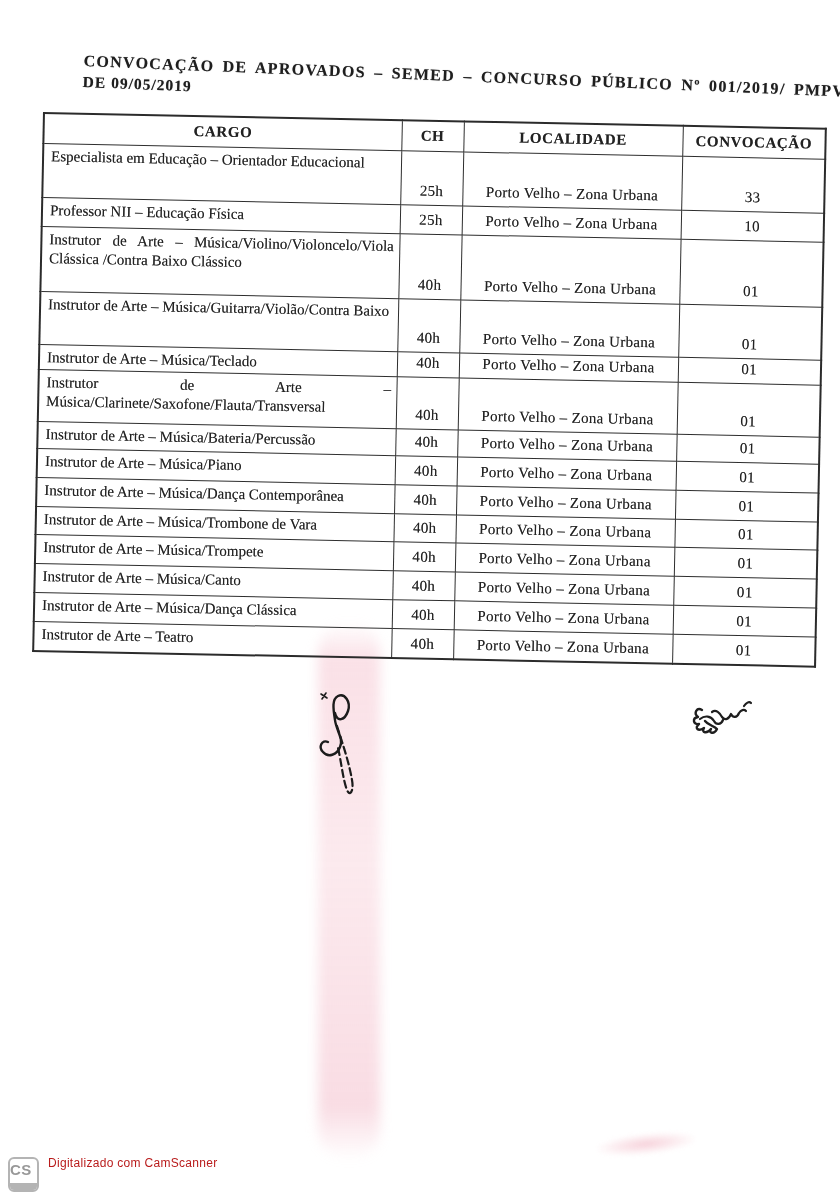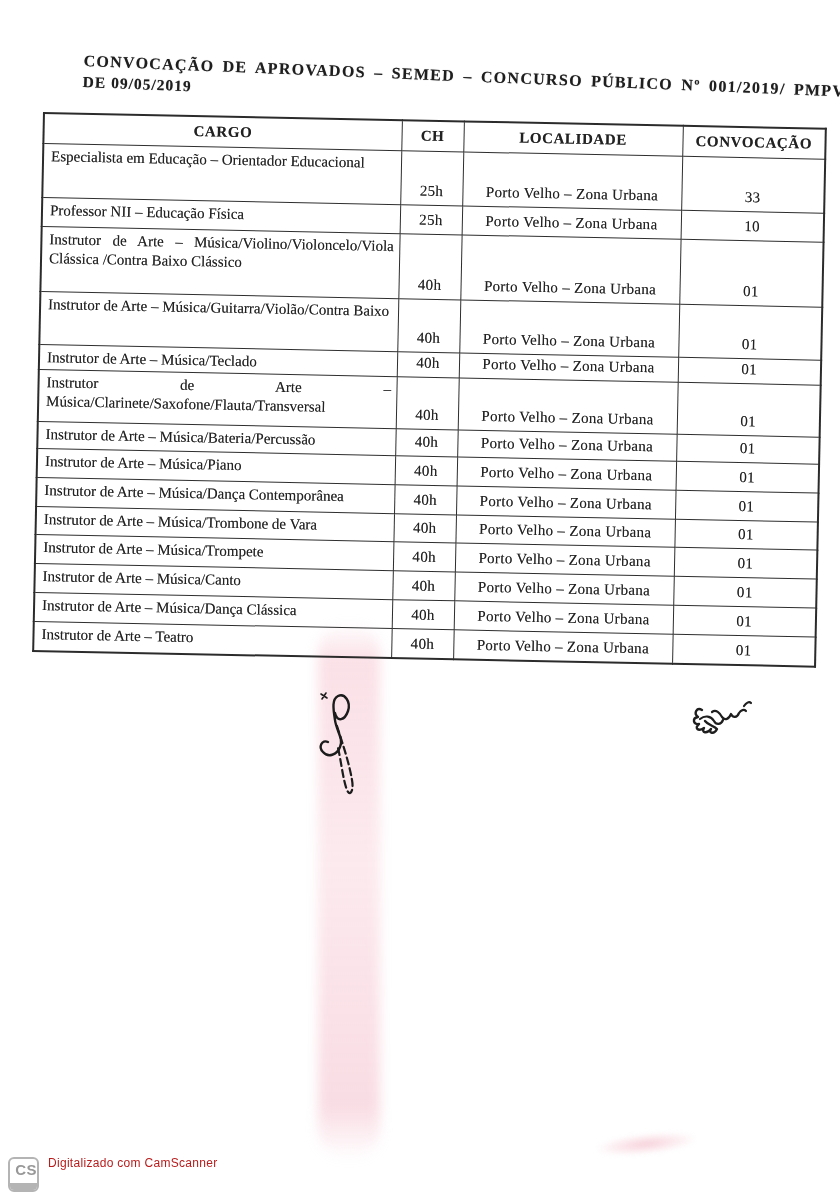--- a/index.html
+++ b/index.html
@@ -94,21 +94,21 @@
   .ink-layer{position:absolute;inset:0;pointer-events:none;}
 
   
   .cs-logo{
     position:absolute;left:8px;top:1157px;width:31px;height:35px;
     border:2.6px solid #b4b4b4;border-radius:6px;background:#fff;
     box-sizing:border-box;overflow:hidden;
   }
   .cs-logo-text{
     font-family:"Liberation Sans", sans-serif;font-weight:bold;
-    font-size:15px;color:#989898;text-align:right;line-height:21px;
+    font-size:15px;color:#989898;text-align:left;line-height:21px;
     letter-spacing:0.5px;
   }
   .cs-logo-bar{
     position:absolute;left:0;right:0;bottom:0;height:7px;background:#b4b4b4;
   }
   .watermark-text{
     position:absolute;left:48px;top:1156px;
     font-family:"Liberation Sans", sans-serif;
     font-size:12px;color:#b91c1c;letter-spacing:0.3px;
   }

